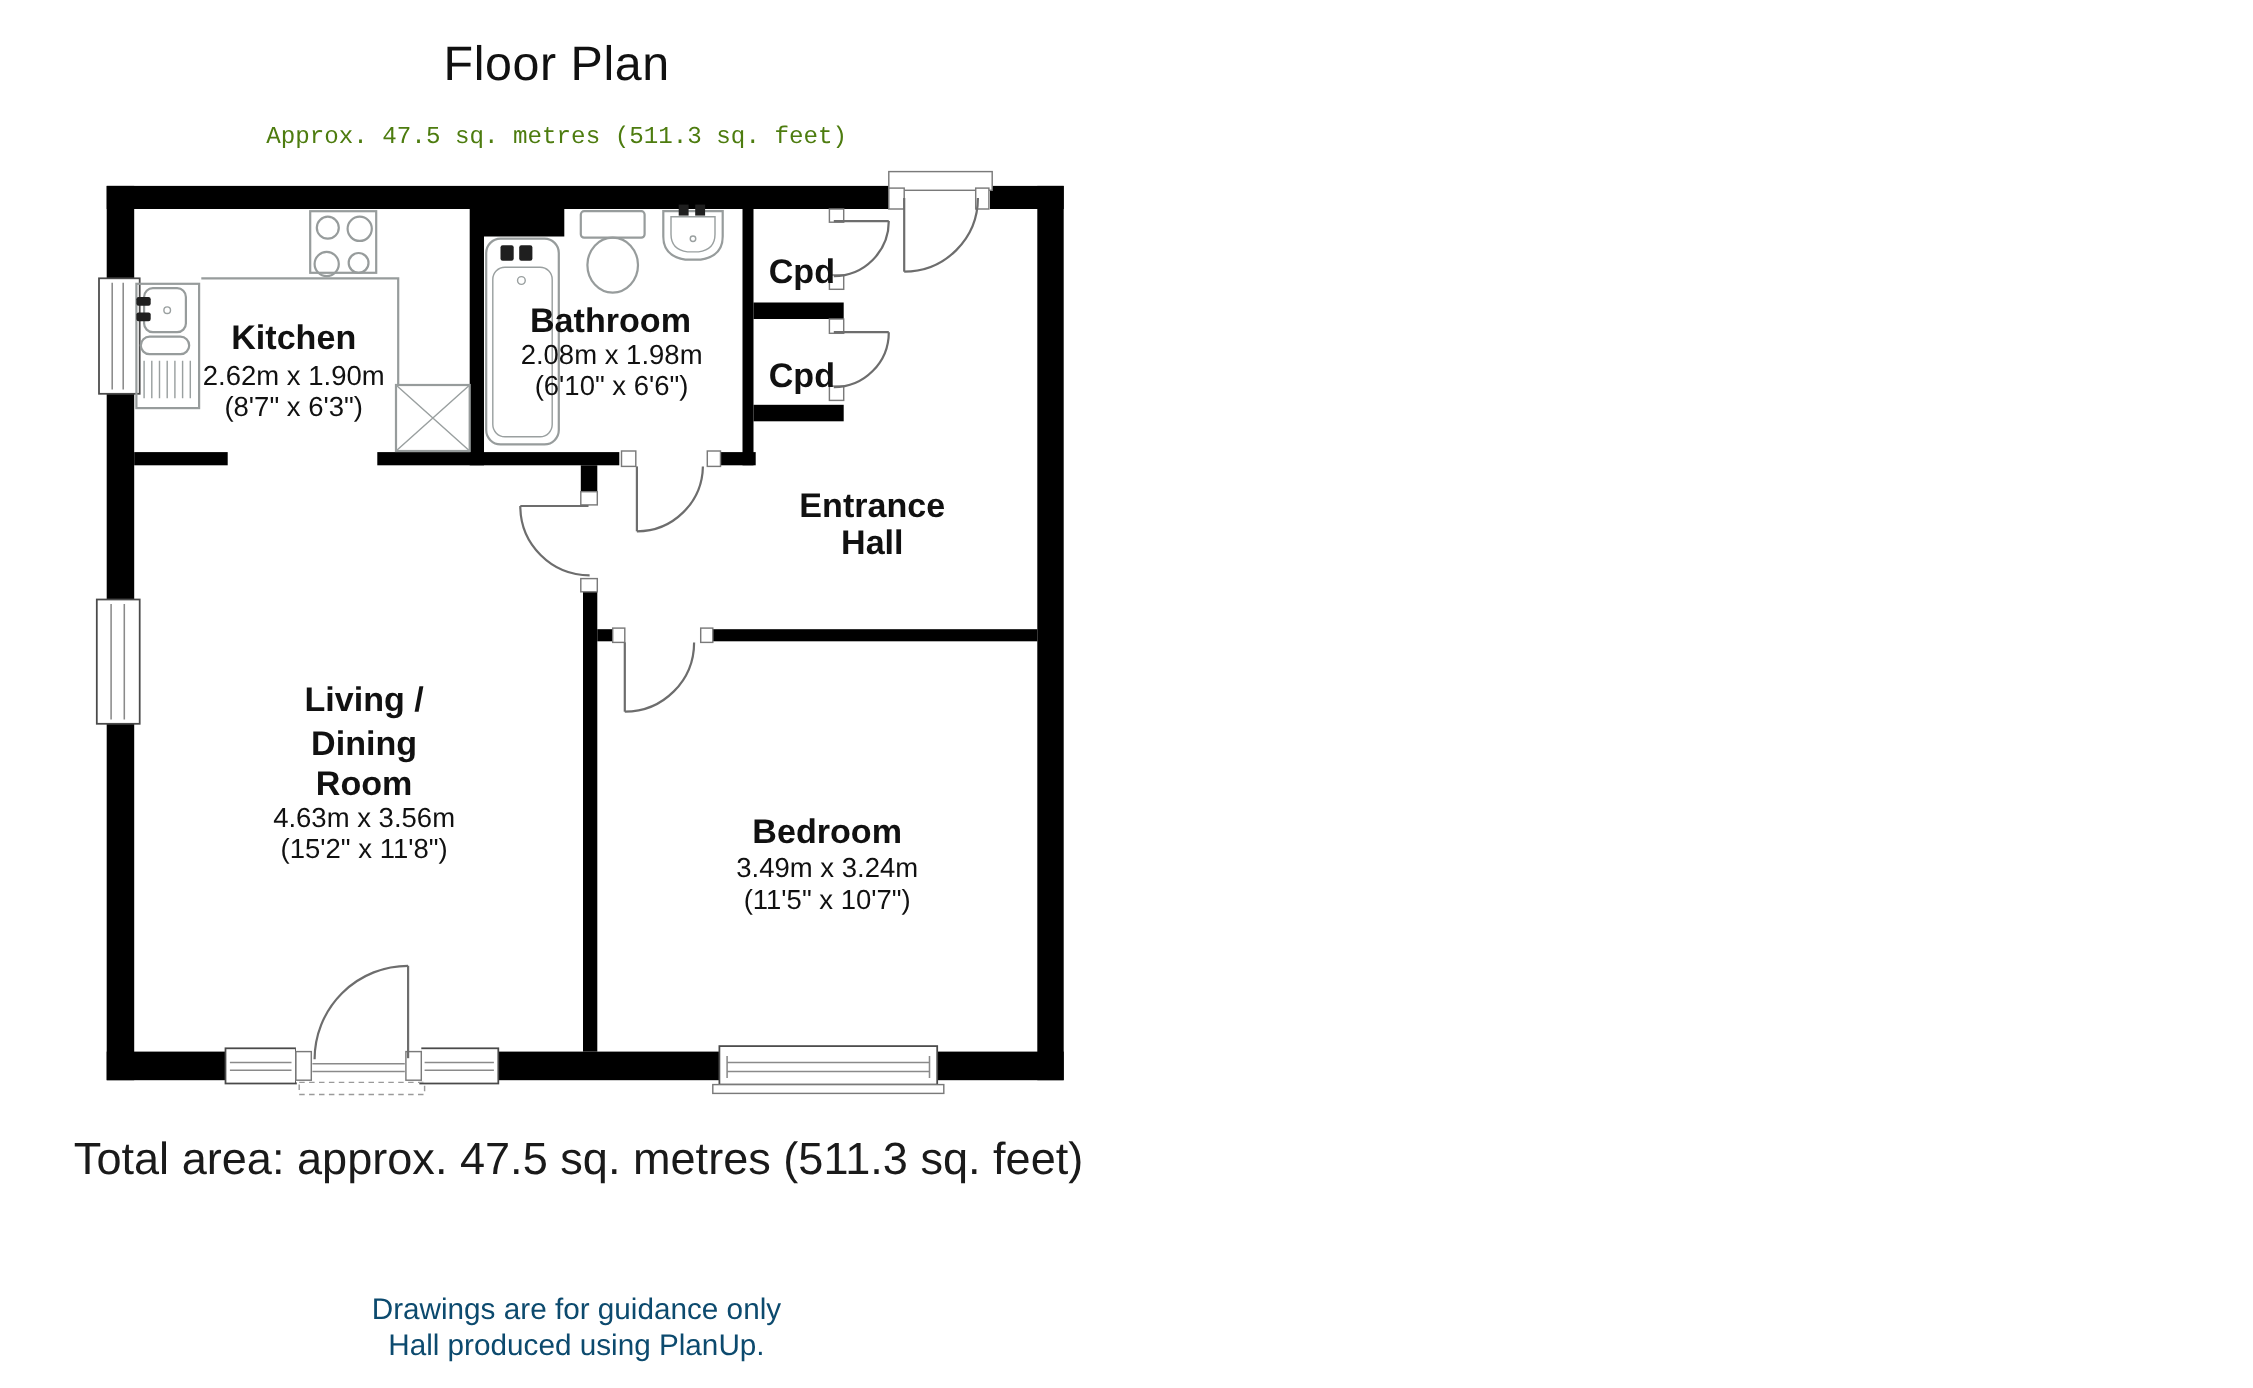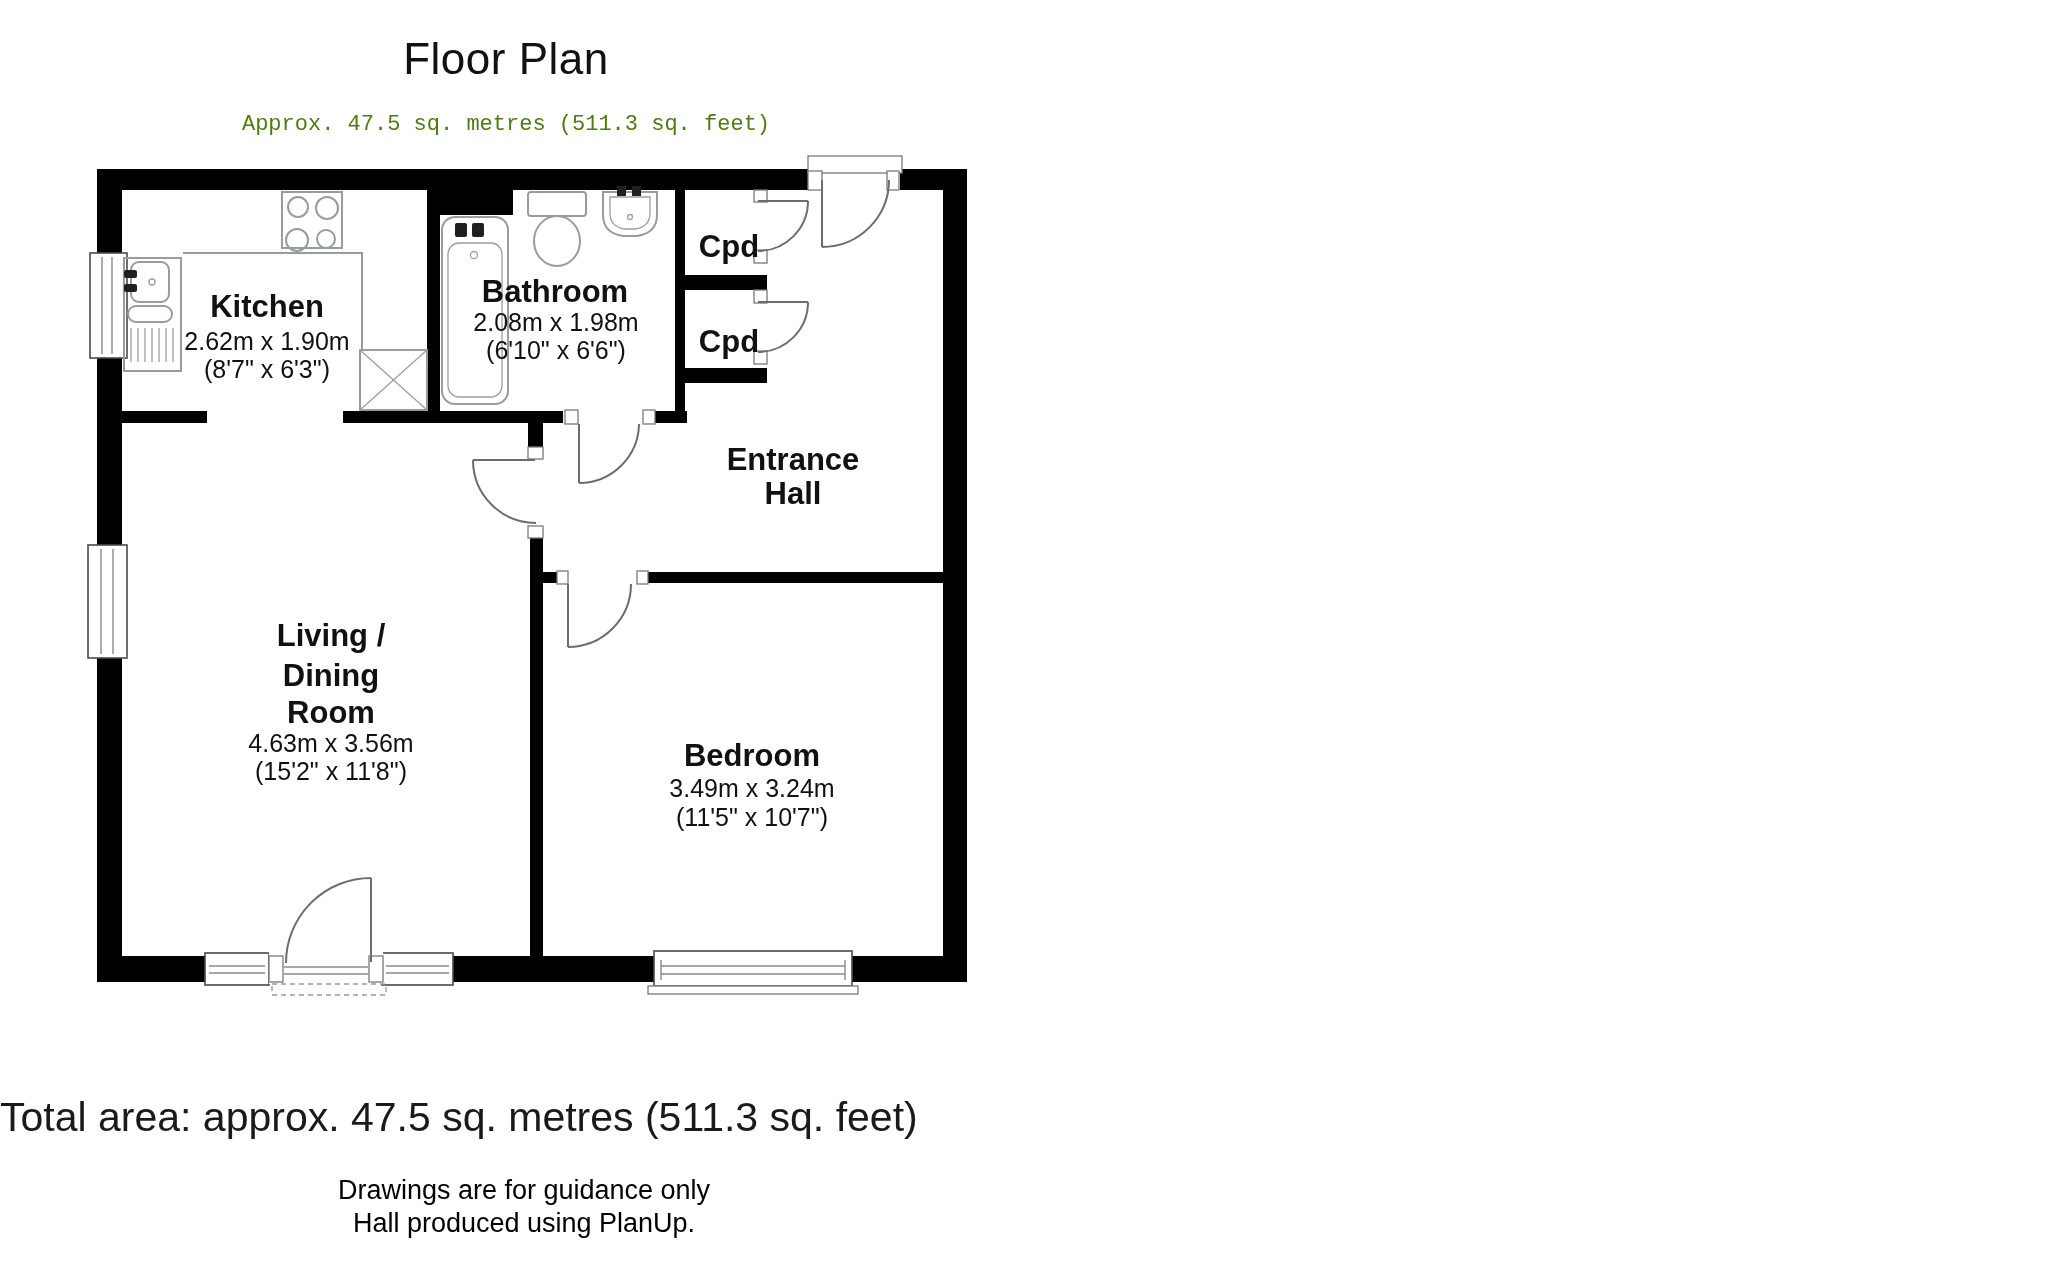--- a/index.html
+++ b/index.html
@@ -2,22 +2,22 @@
 <html><head>
 <meta charset="utf-8">
 <style>
   html,body{margin:0;padding:0;background:#ffffff;}
   #screen{position:relative;width:2048px;height:1262px;background:#ffffff;
           font-family:"Liberation Sans",sans-serif;overflow:hidden;}
   .abs{position:absolute;}
   #title-block{left:0;top:34px;width:1012px;text-align:center;color:#111;}
   #title-block h1{margin:0;font-size:44px;font-weight:normal;letter-spacing:0.5px;}
   #title-block .subtitle{margin-top:28px;font-size:22px;color:#4d7c0f;font-family:Liberation Mono, monospace;}
-  #total-area{top:1094px;left:0;width:1052px;text-align:left;font-size:41px;color:#1a1a1a;}
-  #footnote{top:1174px;left:0;width:1048px;text-align:center;font-size:27px;line-height:1.24;color:#000000;}
+  #total-area{top:1030px;left:0;width:1052px;text-align:center;font-size:41px;color:#1a1a1a;}
+  #footnote{top:1174px;left:0;width:1048px;text-align:center;font-size:27px;line-height:1.24;color:#0c4a6e;}
   svg{position:absolute;left:0;top:0;}
   .wall{fill:#000000;stroke:none;}
   .fx{fill:none;stroke:#979c9c;stroke-width:2;}
   .fxthin{fill:none;stroke:#9aa0a0;stroke-width:1.3;}
   .dark{fill:#1f1f1f;stroke:none;}
   .door{fill:none;stroke:#6d6d6d;stroke-width:2;}
   .cap{fill:#ffffff;stroke:#7a7a7a;stroke-width:1.3;}
   .win{fill:#ffffff;stroke:#4a4a4a;stroke-width:1.6;}
   .winline{fill:none;stroke:#8a8a8a;stroke-width:1.4;}
   .dash{fill:none;stroke:#9a9a9a;stroke-width:1.3;stroke-dasharray:5 4;}

